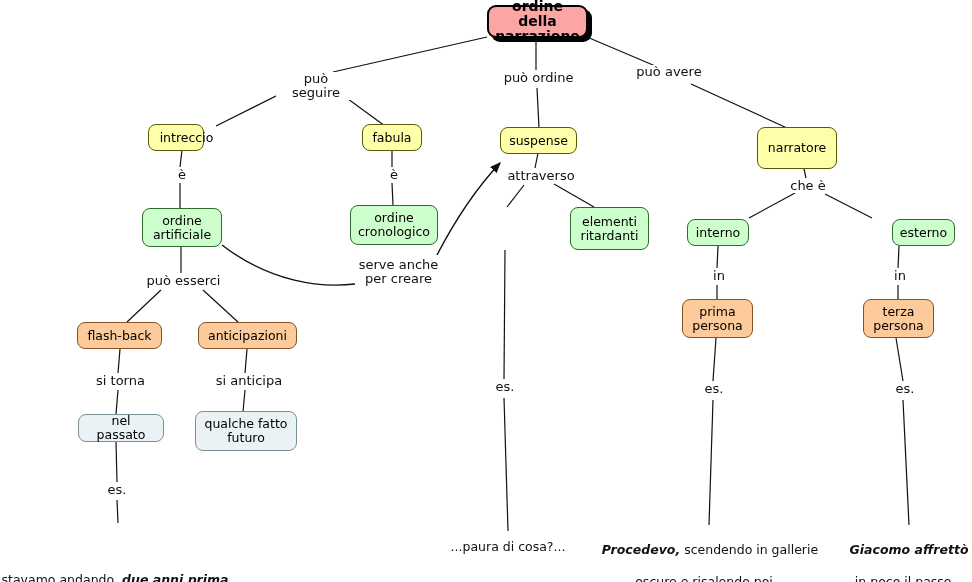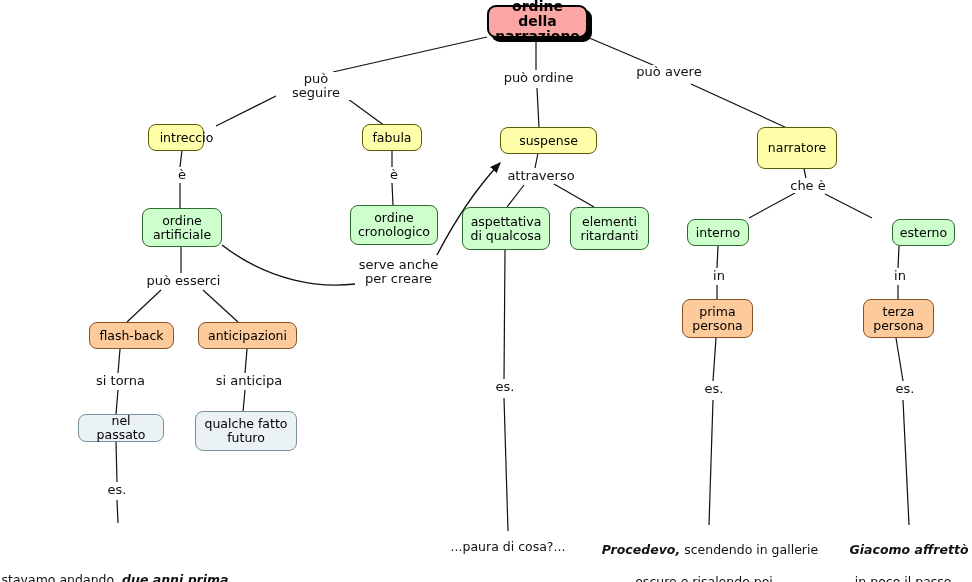--- a/index.html
+++ b/index.html
@@ -179,41 +179,39 @@
     <path class="edge-line" d="M 903,400 L 909,525"></path>
   </svg>
 
   <div class="node node-root" style="left:487px; top:5px; width:101px; height:33px;">ordine della
 narrazione</div>
 
   <div class="node node-yellow" style="left:148px; top:124px; width:56px; height:27px;padding-left:28px;">intreccio</div>
 
   <div class="node node-yellow" style="left:362px; top:124px; width:60px; height:27px;">fabula</div>
 
-  <div class="node node-yellow" style="left:500px; top:127px; width:97px; height:27px;">suspense</div>
+  <div class="node node-yellow" style="left:500px; top:127px; width:77px; height:27px;">suspense</div>
 
   <div class="node node-yellow" style="left:757px; top:127px; width:80px; height:42px;">narratore</div>
 
   <div class="node node-green" style="left:142px; top:208px; width:80px; height:39px;">ordine
 artificiale</div>
 
   <div class="node node-green" style="left:350px; top:205px; width:88px; height:40px;">ordine
 cronologico</div>
 
-  <div class="node node-green" style="left:462px; top:207px; width:88px; height:43px;">aspettativa
-di qualcosa</div>
 
   <div class="node node-green" style="left:570px; top:207px; width:79px; height:43px;">elementi
 ritardanti</div>
 
   <div class="node node-green" style="left:687px; top:219px; width:62px; height:27px;">interno</div>
 
   <div class="node node-green" style="left:868px; top:219px; width:63px; height:27px;margin-left:24px;">esterno</div>
 
-  <div class="node node-orange" style="left:77px; top:322px; width:85px; height:27px;margin-left:12px;">flash-back</div>
+  <div class="node node-orange" style="left:77px; top:322px; width:85px; height:27px;">flash-back</div>
 
   <div class="node node-orange" style="left:198px; top:322px; width:99px; height:27px;">anticipazioni</div>
 
   <div class="node node-orange" style="left:682px; top:299px; width:71px; height:39px;border-radius:8px;">prima
 persona</div>
 
   <div class="node node-orange" style="left:863px; top:299px; width:71px; height:39px;">terza
 persona</div>
 
   <div class="node node-blue" style="left:78px; top:414px; width:86px; height:28px;">nel passato</div>

